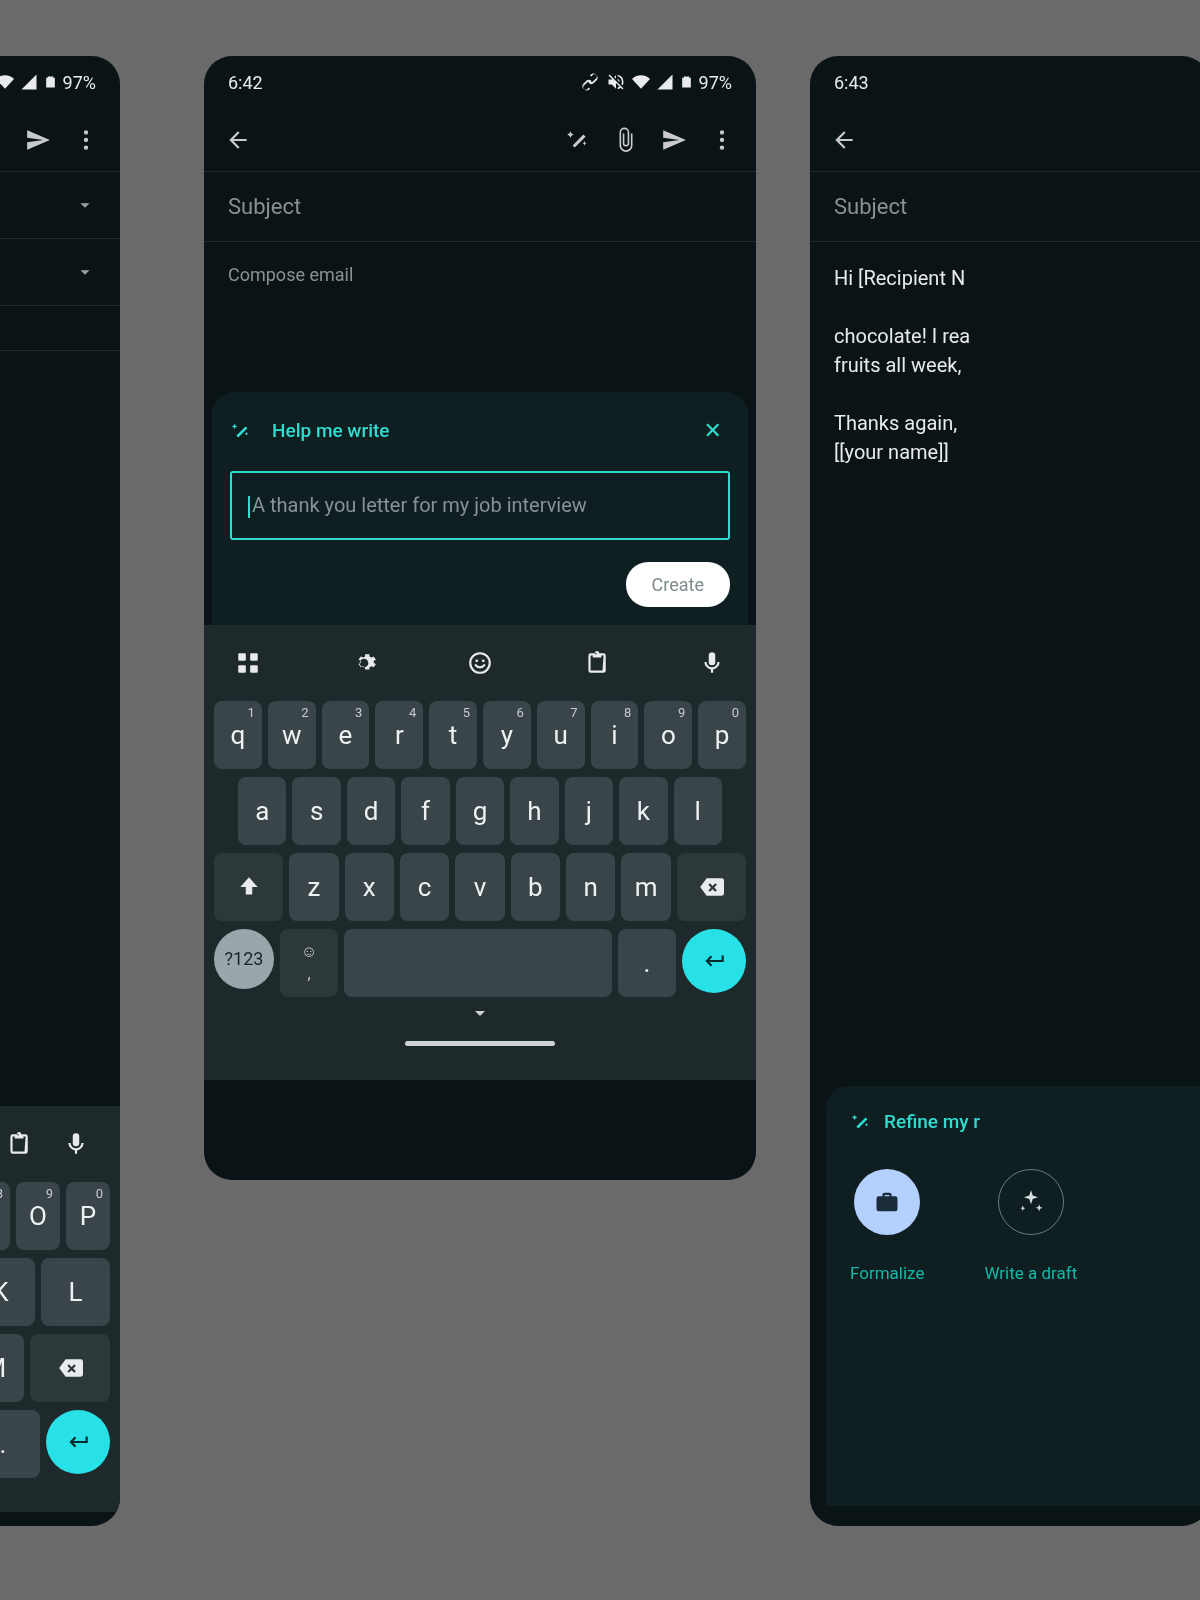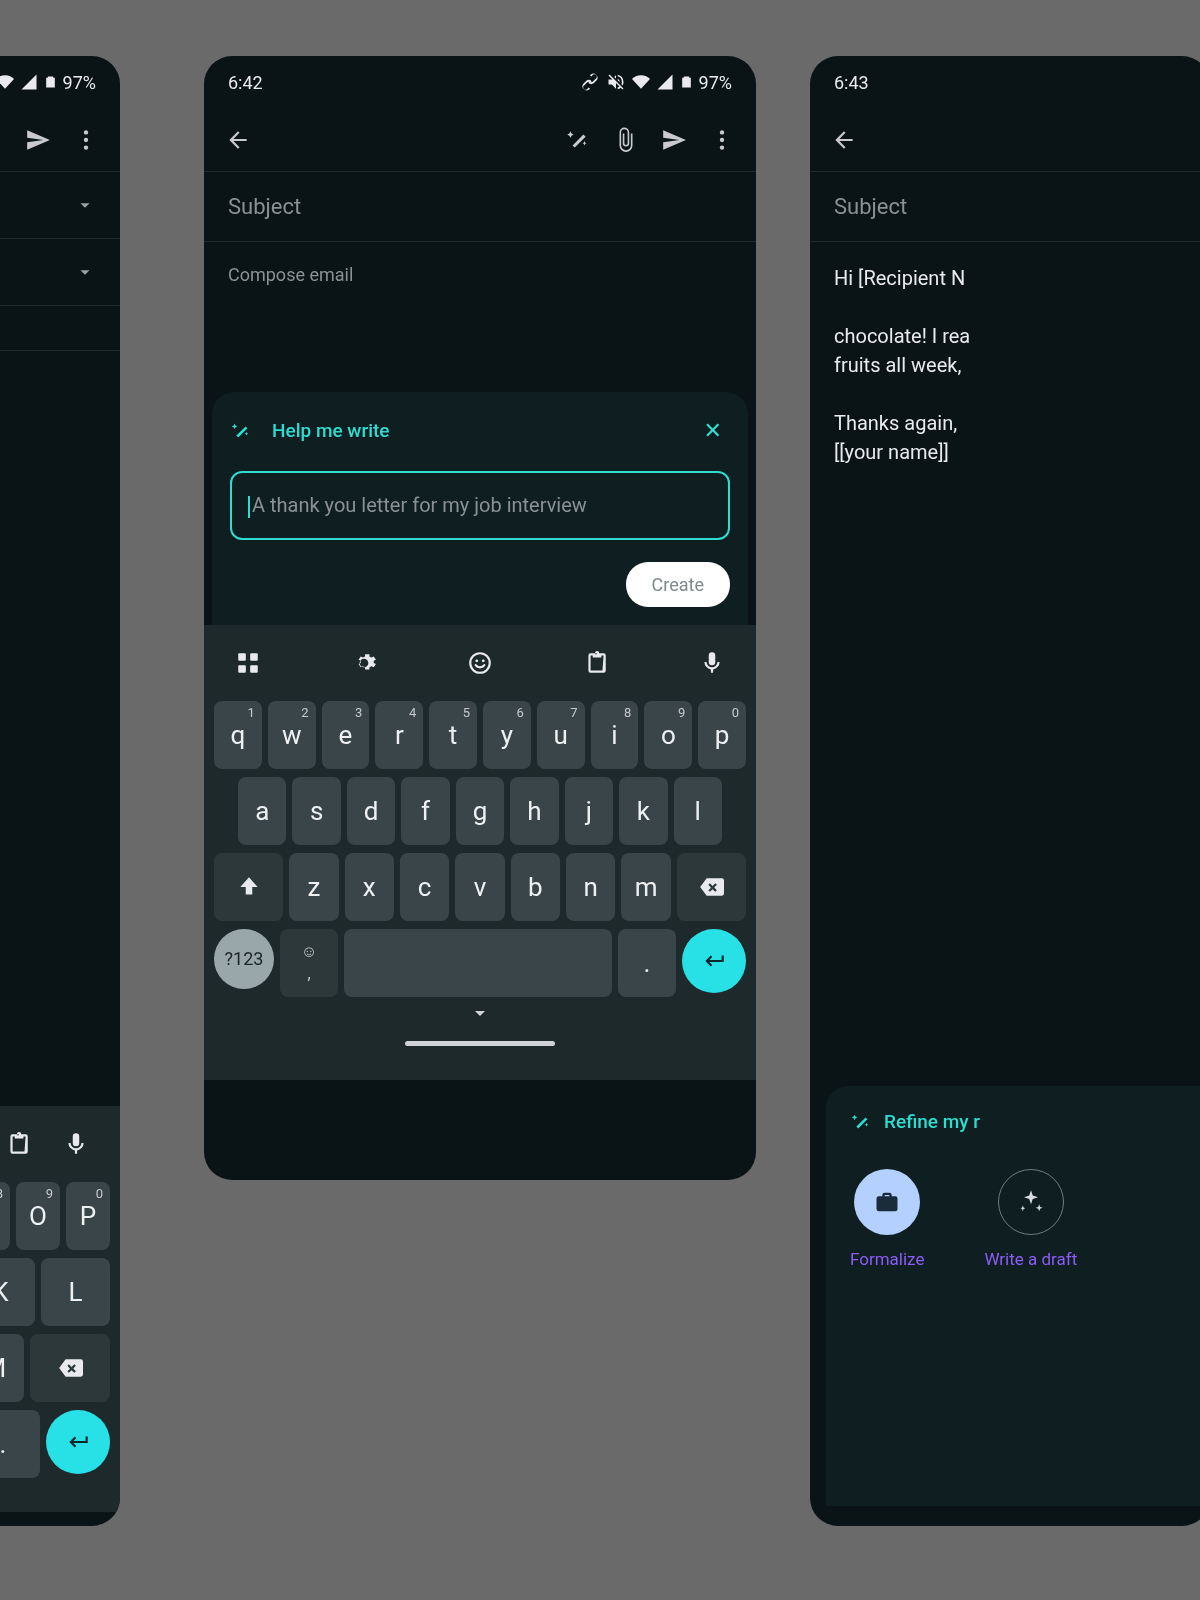--- a/index.html
+++ b/index.html
@@ -51,21 +51,21 @@
   .compose-body.white { color: #e8eaed; line-height: 1.45; font-size: 20px; }
 
   .help-panel {
     margin: 0 8px; background: #0f1e21; border-radius: 22px 22px 0 0;
     padding: 22px 18px 18px 18px;
   }
   .help-header { display: flex; align-items: center; gap: 20px; color: #2fdcd0; font-size: 19px; font-weight: 500; }
   .help-header .spacer { flex: 1; }
   .help-close { color: #2fdcd0; font-size: 22px; cursor: pointer; padding: 4px 8px; }
   .help-input {
-    margin-top: 24px; border: 2px solid #2fdcd0; border-radius: 12px;
+    margin-top: 24px; border: 2px solid #2fdcd0; border-radius: 3px;
     padding: 20px 16px; color: #8a9195; font-size: 20px; position: relative;
   }
   .cursor-bar { display:inline-block; width:2px; height:22px; background:#2fdcd0; vertical-align:middle; margin-right:2px; }
   .create-row { display:flex; justify-content:flex-end; margin-top:22px; }
   .create-btn {
     background:#ffffff; color:#7f8a8d; border-radius: 22px;
     padding: 12px 26px; font-size: 18px; cursor: pointer;
   }
 
   
@@ -101,21 +101,21 @@
   .nav-chevron { display:flex; justify-content:center; color:#cfd3d5; padding-bottom:6px;}
 
   
   .refine-panel {
     margin: 0 0 0 8px; background:#0f1e21; border-radius: 22px 22px 0 0;
     padding: 24px 18px 30px 24px; position:absolute; bottom:20px; right:-200px; left:8px;
     height: 420px;
   }
   .refine-header { display:flex; align-items:center; gap:12px; color:#2fdcd0; font-size:19px; font-weight:500;}
   .refine-opts { display:flex; gap:60px; margin-top:36px; }
-  .refine-opt { display:flex; flex-direction:column; align-items:center; gap:14px; color:#8b5cf6; font-size:17px;}
+  .refine-opt { display:flex; flex-direction:column; align-items:center; gap:28px; color:#14b8a6; font-size:17px;}
   .refine-circle {
     width:66px; height:66px; border-radius:50%; display:flex; align-items:center; justify-content:center;
   }
   .refine-circle.filled { background:#b3d0ff; color:#1a2b3a; }
   .refine-circle.outline { border:1.5px solid #6e7c80; color:#d8dddf; }
   .refine-circle svg { width:28px; height:28px; fill:currentColor; }
 
   .chev { width:22px; height:22px; fill:#9aa2a5; }
 </style>
 </head>

